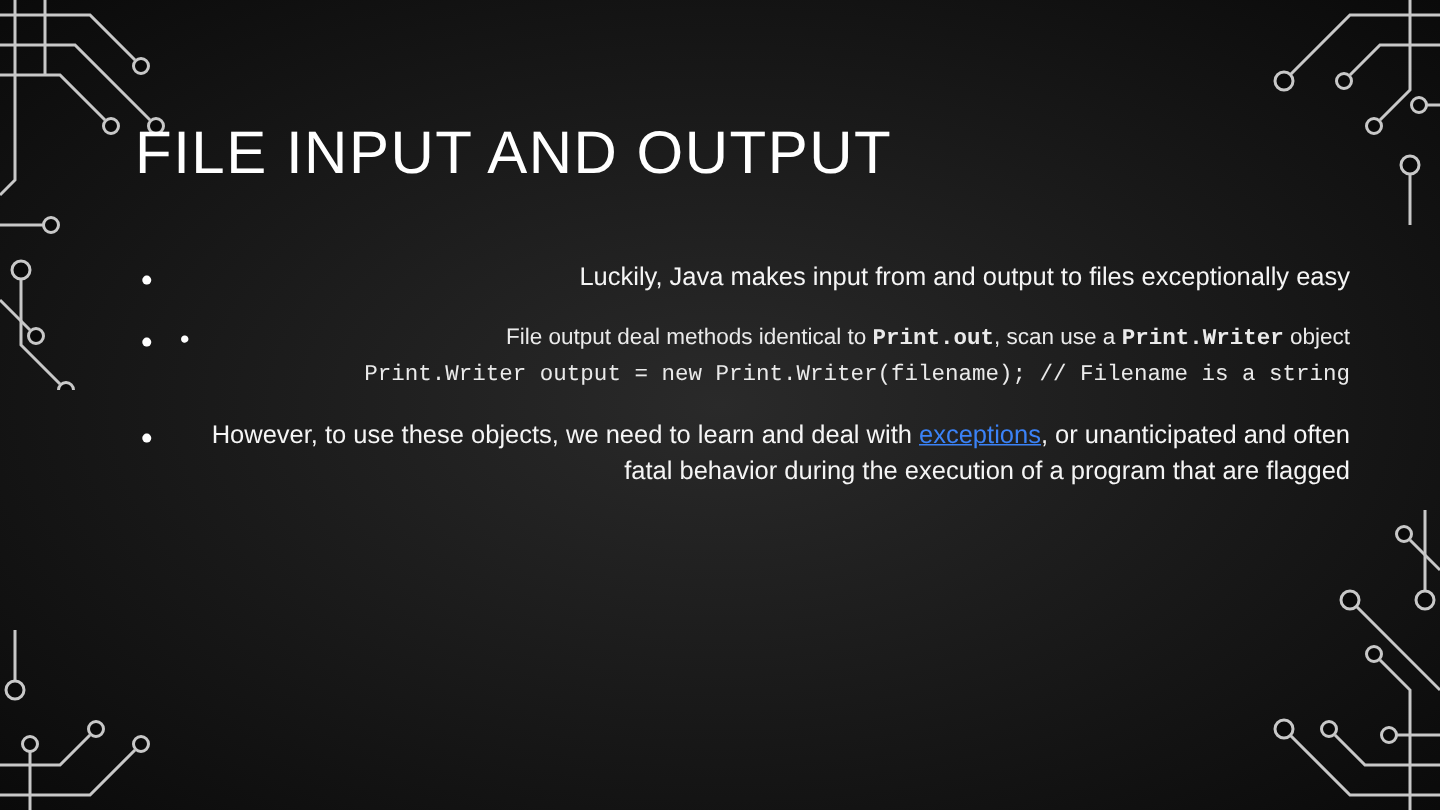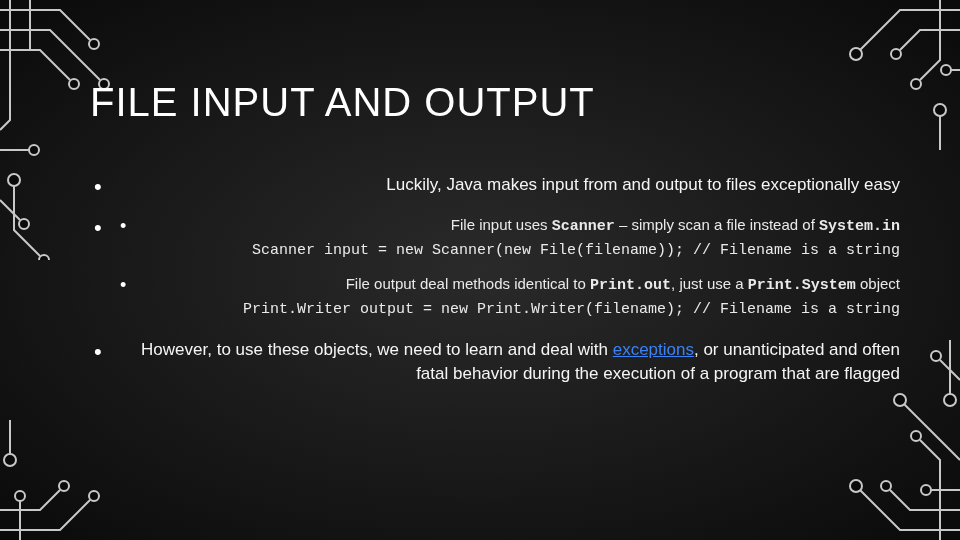--- a/index.html
+++ b/index.html
@@ -159,25 +159,21 @@
   <h1>FILE INPUT AND OUTPUT</h1>
 
   <ul class="top">
     <li>
       <span>Luckily, Java makes input from and output to files exceptionally easy</span>
     </li>
 
     <li>
       <ul class="sub">
         <li>
-          <span>File input uses </span><span class="mono-bold">Scanner</span><span> – simply scan a file instead of </span><span class="mono-bold">System.in</span>
-          <span class="code-line">Scanner input = new Scanner(new File(filename)); // Filename is a string</span>
-        </li>
-        <li>
-          <span>File output deal methods identical to </span><span class="mono-bold">Print.out</span><span>, just use a </span><span class="mono-bold">Print.System</span><span> object</span>
+          <span>File output deal methods identical to </span><span class="mono-bold">Print.out</span><span>, scan use a </span><span class="mono-bold">Print.Writer</span><span> object</span>
           <span class="code-line">Print.Writer output = new Print.Writer(filename); // Filename is a string</span>
         </li>
       </ul>
     </li>
 
     <li>
       <span>However, to use these objects, we need to learn and deal with </span><span class="link">exceptions</span><span>, or unanticipated and often fatal behavior during the execution of a program that are flagged</span>
     </li>
   </ul>
 </div>

